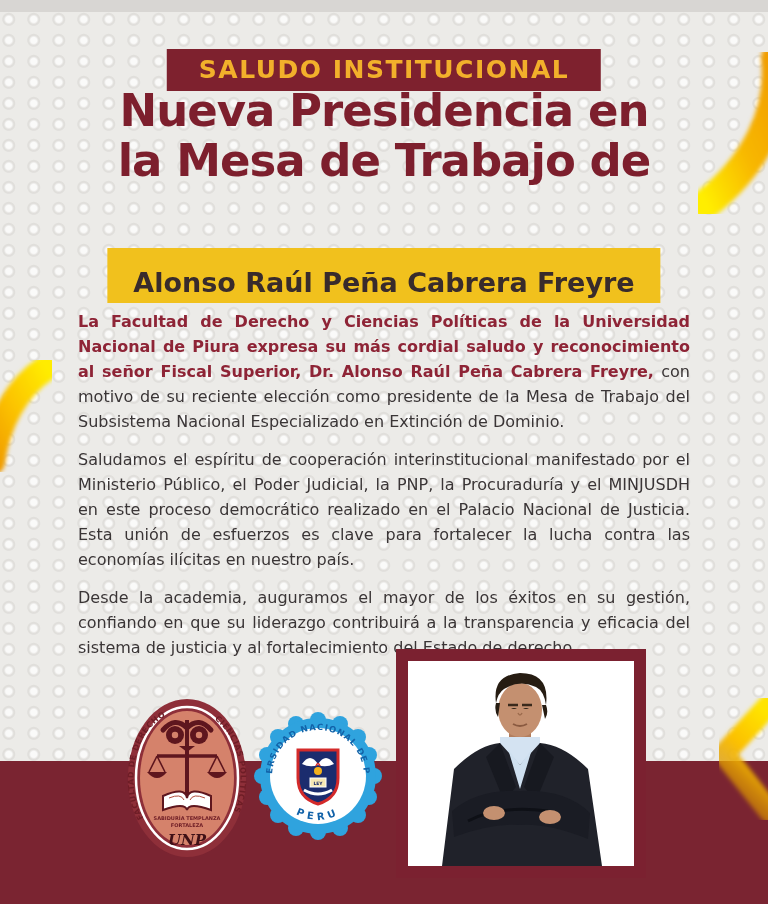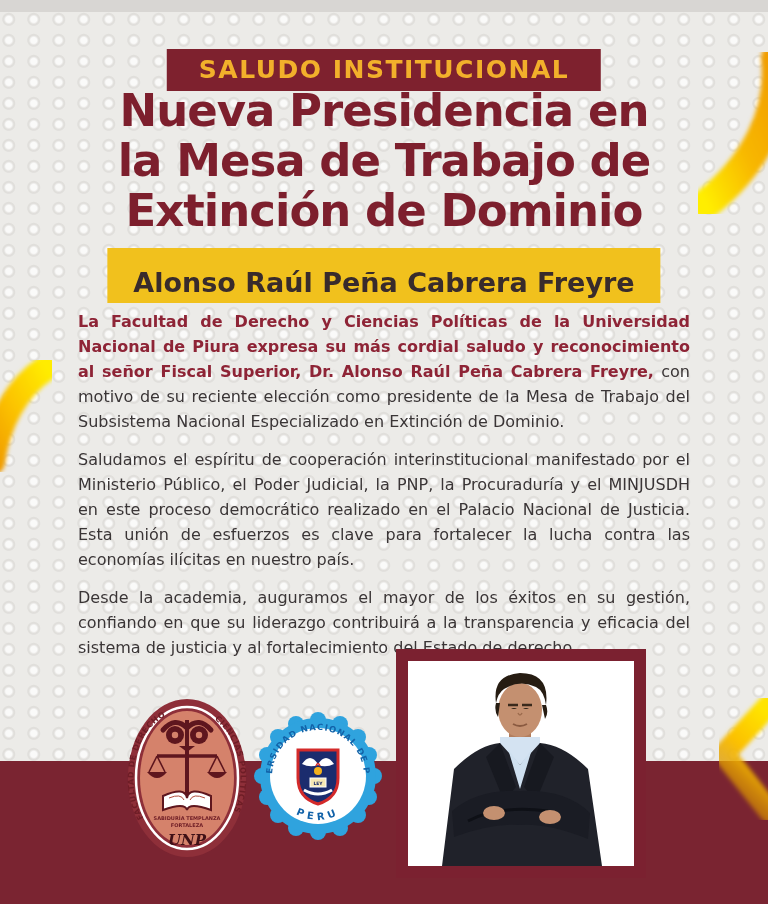--- a/index.html
+++ b/index.html
@@ -87,21 +87,20 @@
     <path d="M66,6 L20,56 L66,114" stroke="url(#grb3)" stroke-width="22" fill="none" stroke-linecap="round" stroke-linejoin="round" filter="url(#rblur)"></path>
   </svg>
 
   <div class="banner">
     <span>SALUDO INSTITUCIONAL</span>
   </div>
 
   <h1 class="title">
     <span>Nueva Presidencia en</span>
     <span>la Mesa de Trabajo de</span>
-    <span>Extinción de Dominio</span>
   </h1>
 
   <div class="name-bar">
     <span>Alonso Raúl Peña Cabrera Freyre</span>
   </div>
 
   <div class="body-copy">
     <p><span class="lead">La Facultad de Derecho y Ciencias Políticas de la Universidad Nacional de Piura expresa su más cordial saludo y reconocimiento al señor Fiscal Superior, Dr. Alonso Raúl Peña Cabrera Freyre,</span><span> con motivo de su reciente elección como presidente de la Mesa de Trabajo del Subsistema Nacional Especializado en Extinción de Dominio.</span></p>
     <p>Saludamos el espíritu de cooperación interinstitucional manifestado por el Ministerio Público, el Poder Judicial, la PNP, la Procuraduría y el MINJUSDH en este proceso democrático realizado en el Palacio Nacional de Justicia. Esta unión de esfuerzos es clave para fortalecer la lucha contra las economías ilícitas en nuestro país.</p>
     <p>Desde la academia, auguramos el mayor de los éxitos en su gestión, confiando en que su liderazgo contribuirá a la transparencia y eficacia del sistema de justicia y al fortalecimiento del Estado de derecho.</p>

